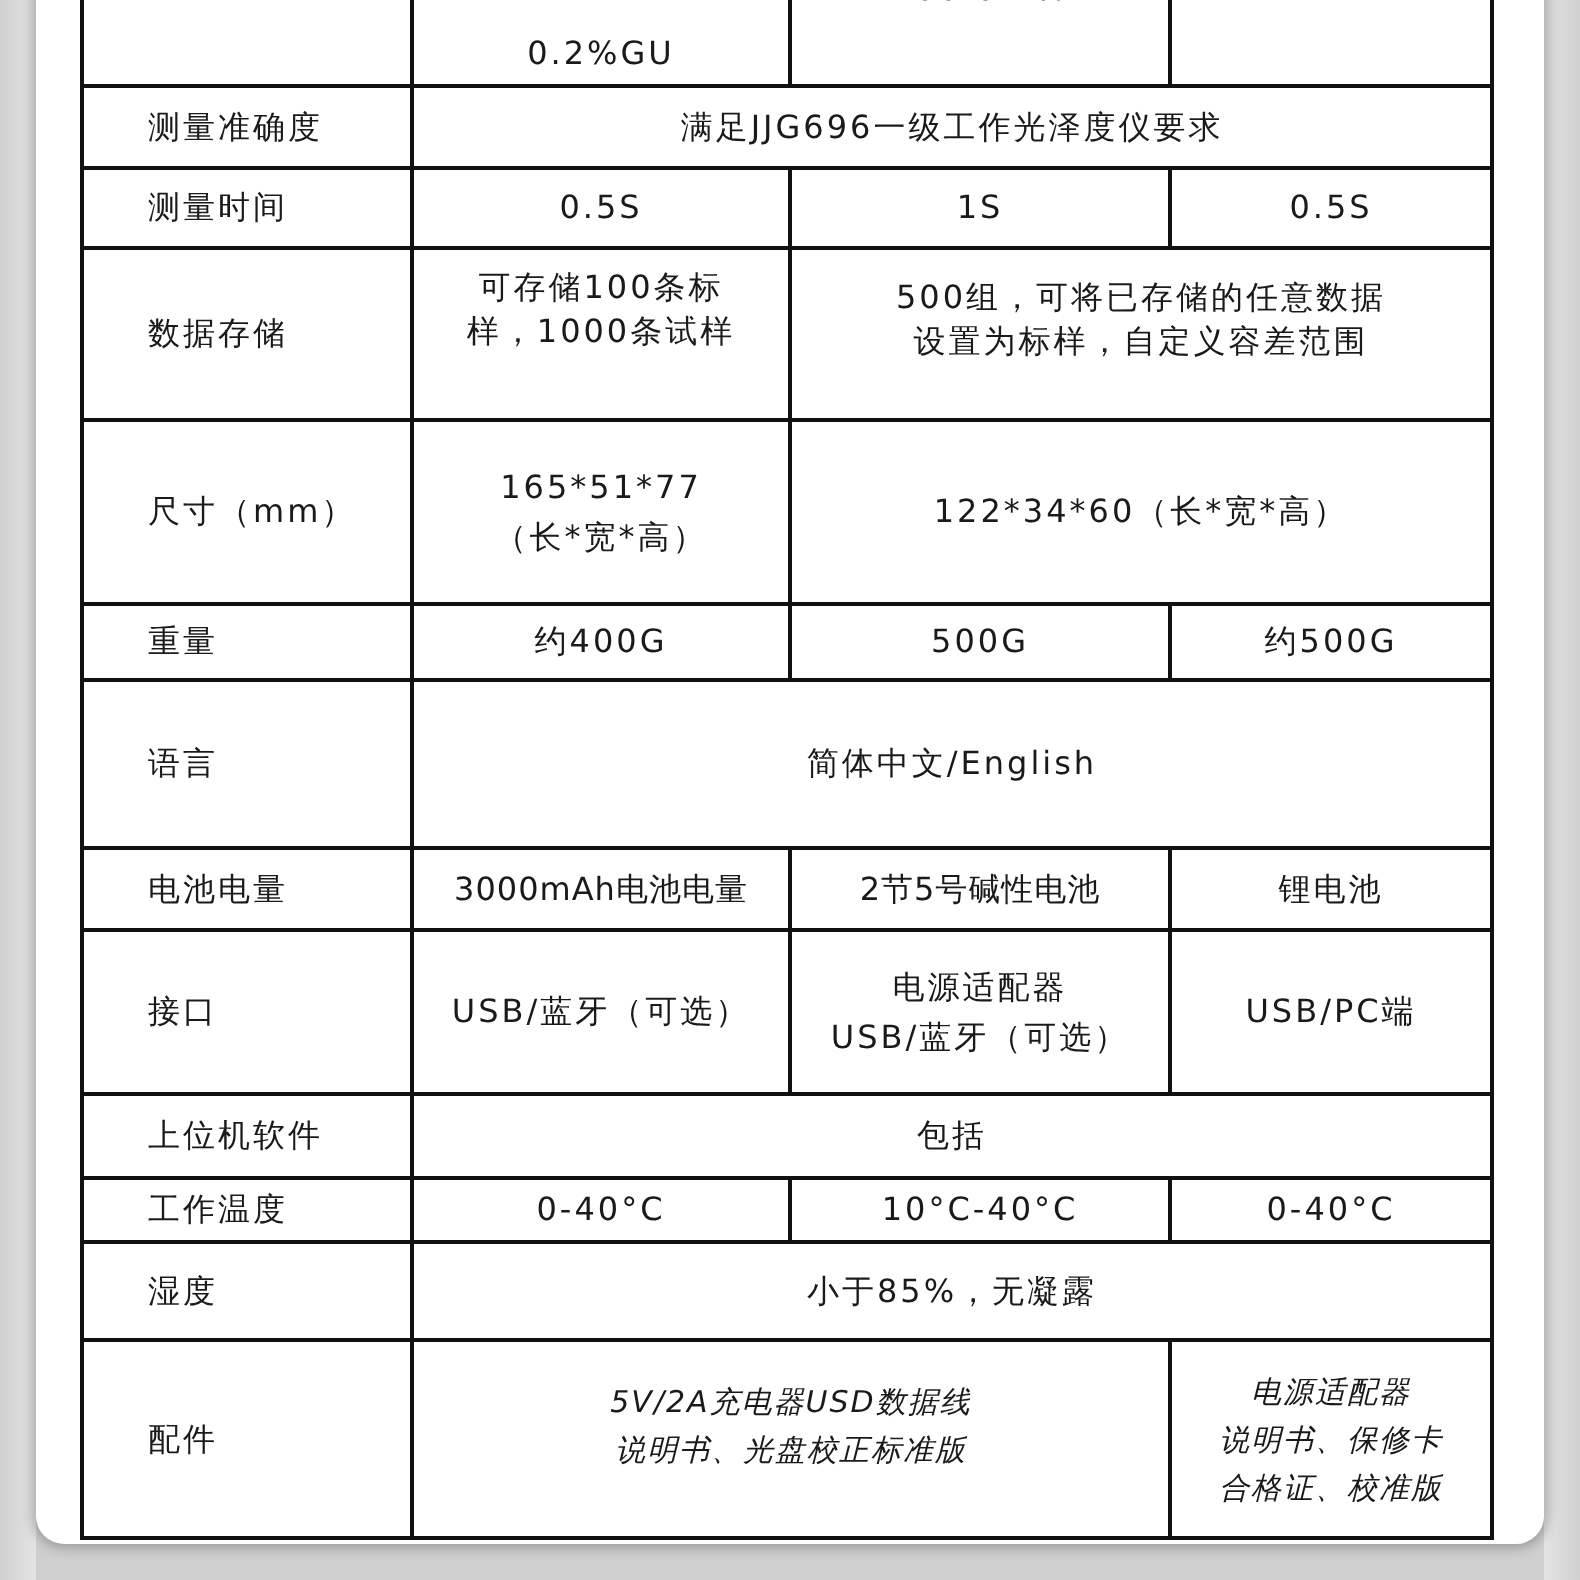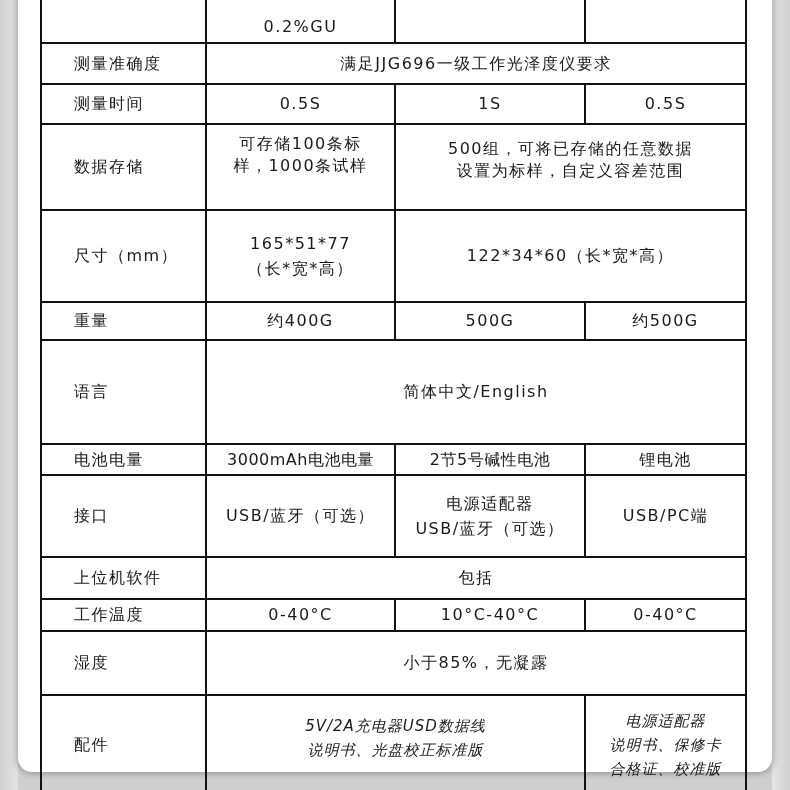--- a/index.html
+++ b/index.html
@@ -85,25 +85,25 @@
     <td style="line-height:25px">165*51*77
 （长*宽*高）</td>
     <td colspan="2">122*34*60（长*宽*高）</td>
   </tr>
   <tr style="height:38px">
     <td class="label">重量</td>
     <td>约400G</td>
     <td>500G</td>
     <td>约500G</td>
   </tr>
-  <tr style="height:104px">
+  <tr style="height:84px">
     <td class="label">语言</td>
     <td colspan="3">简体中文/English</td>
   </tr>
-  <tr style="height:31px">
+  <tr style="height:41px">
     <td class="label">电池电量</td>
     <td style="letter-spacing:0.5px">3000mAh电池电量</td>
     <td style="letter-spacing:0.5px">2节5号碱性电池</td>
     <td>锂电池</td>
   </tr>
   <tr style="height:82px">
     <td class="label">接口</td>
     <td>USB/蓝牙（可选）</td>
     <td style="line-height:25px">电源适配器
 USB/蓝牙（可选）</td>
@@ -112,21 +112,21 @@
   <tr style="height:42px">
     <td class="label">上位机软件</td>
     <td colspan="3">包括</td>
   </tr>
   <tr style="height:32px">
     <td class="label">工作温度</td>
     <td>0-40°C</td>
     <td>10°C-40°C</td>
     <td>0-40°C</td>
   </tr>
-  <tr style="height:64px">
+  <tr style="height:49px">
     <td class="label">湿度</td>
     <td colspan="3">小于85%，无凝露</td>
   </tr>
   <tr style="height:99px">
     <td class="label">配件</td>
     <td colspan="2" class="small" style="padding-bottom:14px">5V/2A充电器USD数据线
 说明书、光盘校正标准版</td>
     <td class="small">电源适配器
 说明书、保修卡
 合格证、校准版</td>

